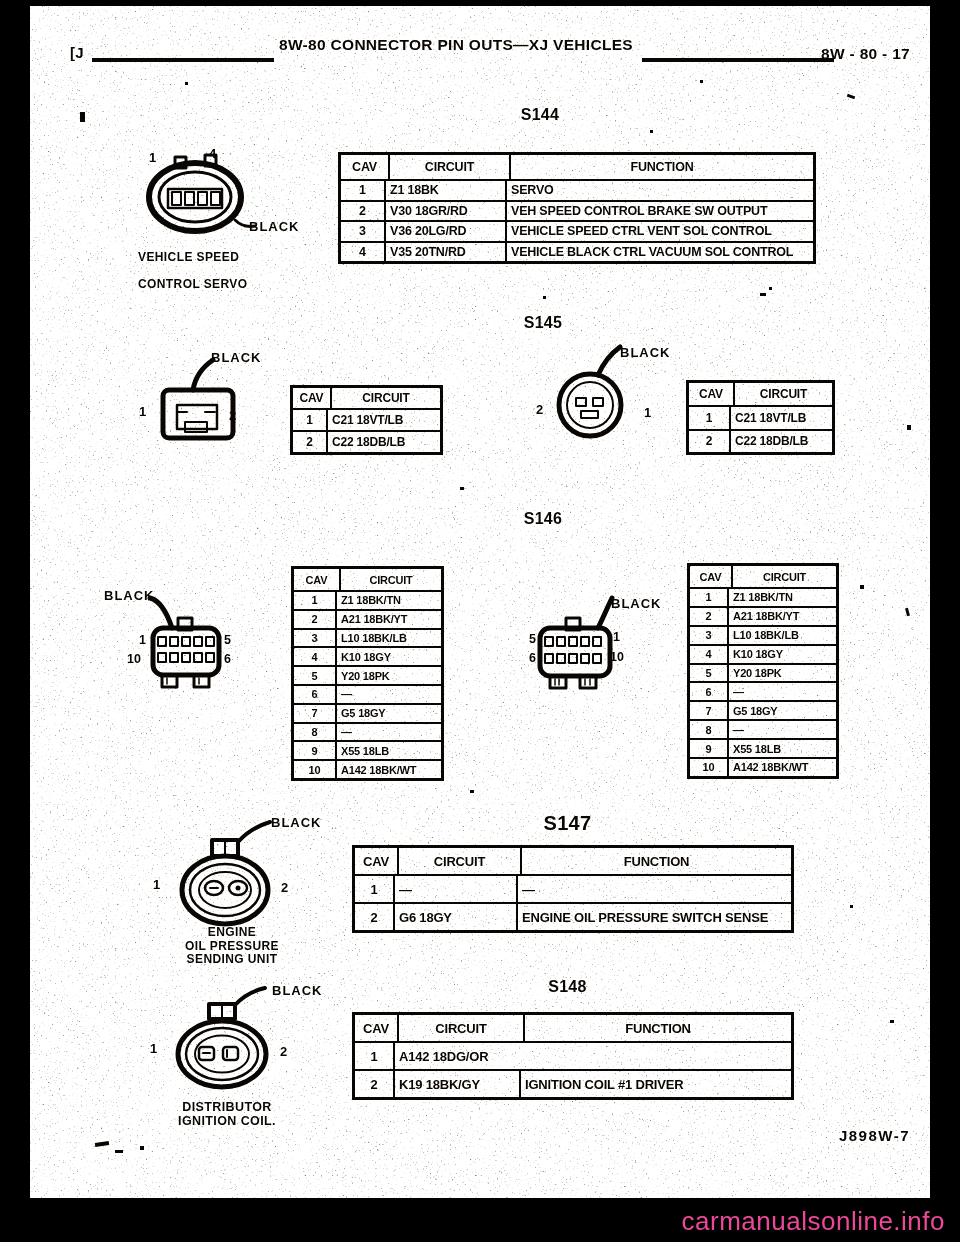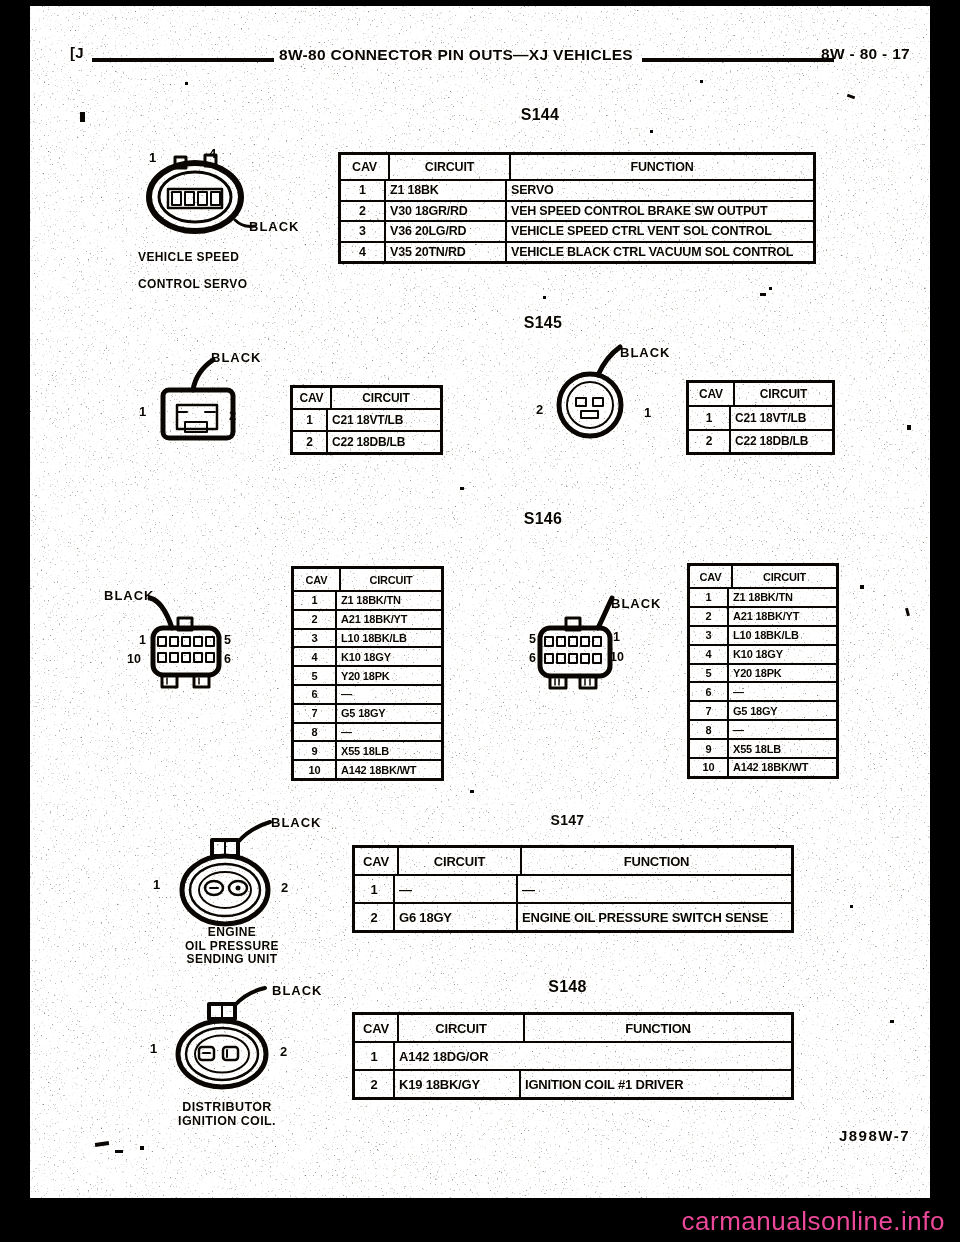--- a/index.html
+++ b/index.html
@@ -44,21 +44,21 @@
 </style>
 </head>
 <body>
 
 <div class="stage">
   <div class="scan">
     <div class="page"></div>
 
     <span class="txt" style="left:70px;top:44px;font-size:15px">[J</span>
     <div class="hline" style="left:92px;top:58px;width:182px"></div>
-    <span class="txt ctr" style="left:270px;top:46px;width:372px;font-size:15.5px">8W-80 CONNECTOR PIN OUTS—XJ VEHICLES</span>
+    <span class="txt ctr" style="left:270px;top:36px;width:372px;font-size:15.5px">8W-80 CONNECTOR PIN OUTS—XJ VEHICLES</span>
     <div class="hline" style="left:642px;top:58px;width:192px"></div>
     <span class="txt rgt" style="left:770px;top:45px;width:140px;font-size:15.5px">8W - 80 - 17</span>
 
     <span class="txt ctr" style="left:495px;top:106px;width:90px;font-size:16px">S144</span>
 
     <svg class="conn" style="left:135px;top:140px" width="130" height="105" viewBox="0 0 130 105">
       <rect x="40" y="17" width="11" height="11" class="sk3"></rect>
       <rect x="70" y="15" width="11" height="11" class="sk3"></rect>
       <ellipse cx="60" cy="57" rx="46" ry="34" class="sk6"></ellipse>
       <ellipse cx="60" cy="57" rx="36" ry="25" class="sk3"></ellipse>
@@ -310,21 +310,21 @@
           <div class="td c1 cav">9</div>
           <div class="td c2">X55 18LB</div>
         </div>
           <div class="tr">
           <div class="td c1 cav">10</div>
           <div class="td c2">A142 18BK/WT</div>
         </div>
         </div>
     </div>
 
-    <span class="txt ctr" style="left:520px;top:812px;width:95px;font-size:14px">S147</span>
+    <span class="txt ctr" style="left:520px;top:812px;width:95px;font-size:20px">S147</span>
 
     <svg class="conn" style="left:168px;top:820px" width="122" height="110" viewBox="0 0 122 110">
       <path d="M70,22 Q82,8 102,2" class="sk4"></path>
       <rect x="44" y="20" width="26" height="16" class="sk4"></rect>
       <path d="M57,20 V36" class="sk2"></path>
       <ellipse cx="57" cy="70" rx="43" ry="34" class="sk5"></ellipse>
       <ellipse cx="57" cy="70" rx="35" ry="26" class="sk25"></ellipse>
       <ellipse cx="57" cy="70" rx="26" ry="18" class="sk2 mask"></ellipse>
       <ellipse cx="46" cy="68" rx="9" ry="7" class="sk25"></ellipse>
       <path d="M42,68 h8" class="sk2"></path>

